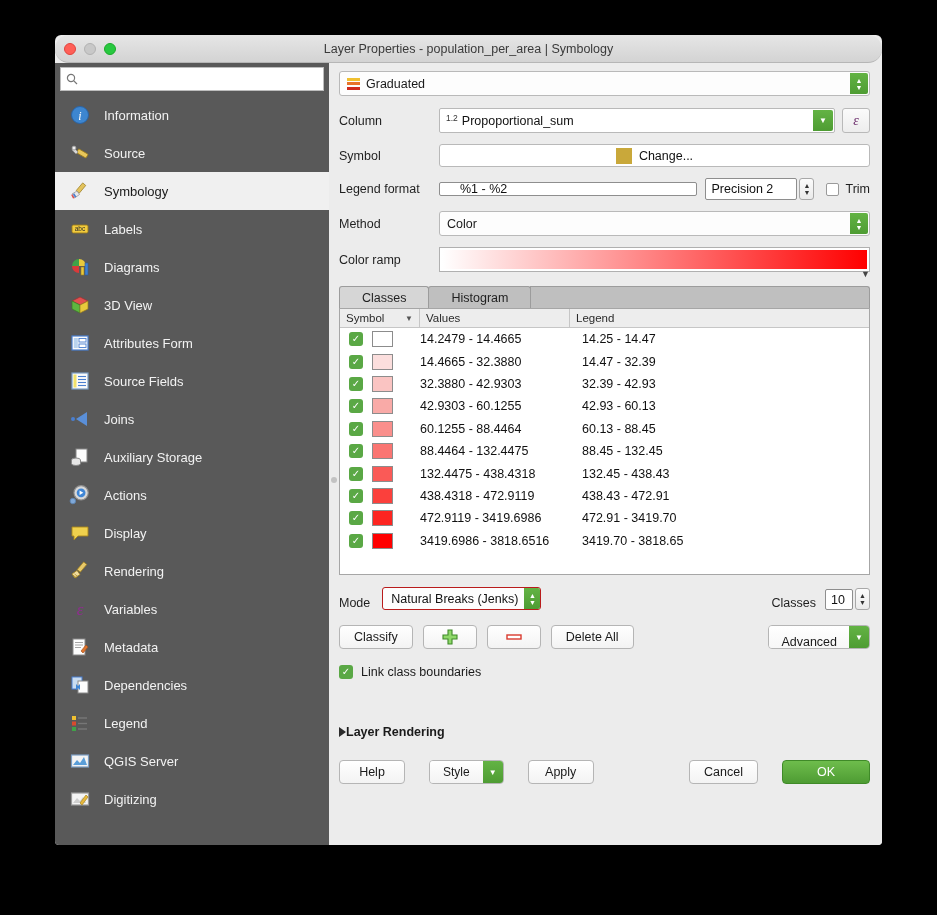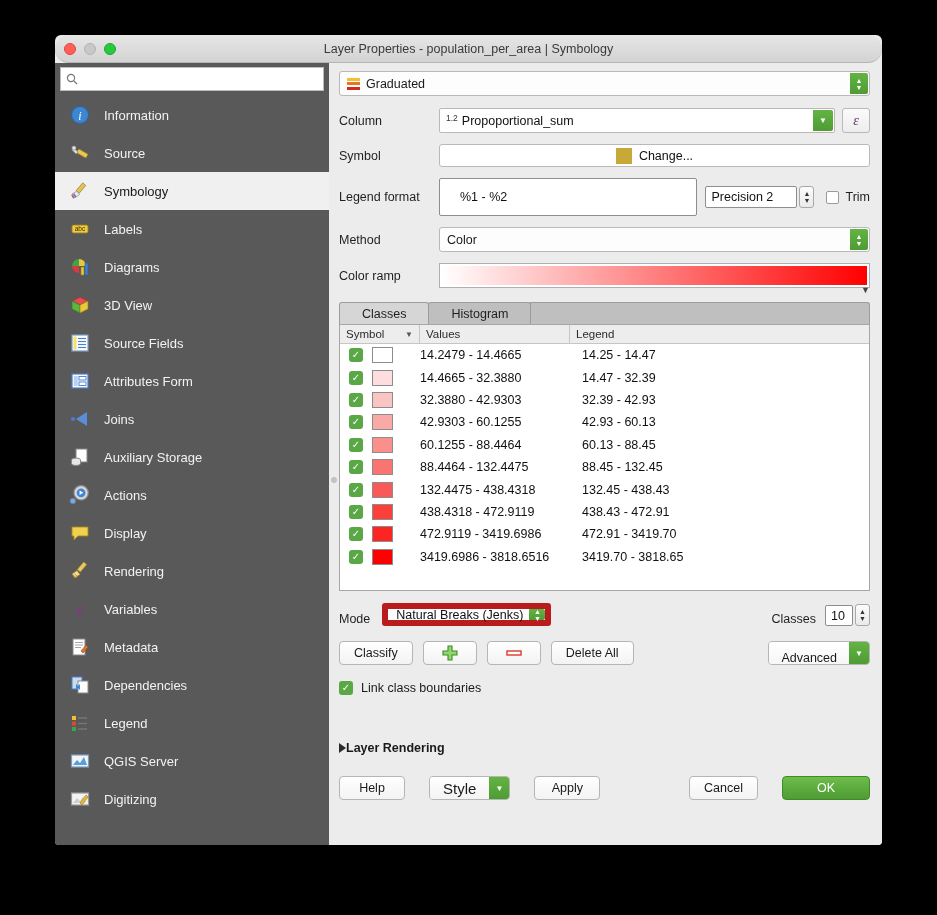--- a/index.html
+++ b/index.html
@@ -226,21 +226,21 @@
   }
   .cell-sw { width: 48px; display: flex; align-items: center; }
   .sw { width: 21px; height: 16px; border: 1px solid #8c8c8c; }
   .cell-val { width: 162px; }
   .cell-leg { flex: 1; }
 
   
   .moderow { display: flex; align-items: flex-end; margin-top: 12px; }
   .modecombo {
     height: 23px; margin-left: 12px;
-    background: #fdfdfd; border: 6px solid #b91c1c; border-radius: 3px;
+    background: #fdfdfd; border: 1px solid #b91c1c; border-radius: 3px;
     display: flex; align-items: center; padding: 0 0 0 8px;
     font-size: 12.5px; color: #111; position: relative;
   }
   .modecombo .spin {
     position: relative; margin-left: 6px;
     width: 16px; align-self: stretch;
     background: linear-gradient(#63b344, #4e9c33);
     border-radius: 0 2px 2px 0;
     display: flex; flex-direction: column;
     align-items: center; justify-content: center;
@@ -285,21 +285,21 @@
   }
   .tri {
     width: 0; height: 0;
     border-left: 7px solid #2b2b2b;
     border-top: 5px solid transparent;
     border-bottom: 5px solid transparent;
   }
 
   .dlgbtns { display: flex; align-items: flex-end; gap: 24px; margin-top: 21px; }
   .btn-style { height: 24px; display: flex; align-items: stretch; border: 1px solid #b5b5b5; border-radius: 4px; overflow: hidden; }
-  .btn-style .lbl { padding: 0 13px; background: linear-gradient(#ffffff,#f3f3f3); display: flex; align-items: center; font-size: 15px; color: #1a1a1a; }
+  .btn-style .lbl { padding: 0 13px; background: linear-gradient(#ffffff,#f3f3f3); display: flex; align-items: center; font-size: 12px; color: #1a1a1a; }
   .btn-style .arrow { width: 20px; background: linear-gradient(#63b344,#4e9c33); display: flex; align-items: center; justify-content: center; }
   .btn-ok {
     height: 24px; min-width: 88px;
     background: linear-gradient(#6ebd4c,#4e9c33);
     border: 1px solid #3f8a28; border-radius: 4px;
     display: flex; align-items: center; justify-content: center;
     font-size: 12.5px; color: #fff;
   }
   .chev { font-size: 8px; color: #fff; }
 </style>
@@ -394,41 +394,41 @@
                 <path d="M2 6 L10 10 L10 18 L2 14 Z" fill="#5eb63f" stroke="#3a7a26" stroke-width=".7"></path>
                 <path d="M18 6 L10 10 L10 18 L18 14 Z" fill="#e8c93c" stroke="#9a7b1c" stroke-width=".7"></path>
               </svg>
             </span>
             <span>3D View</span>
           </div>
 
           <div class="navitem">
             <span class="navicon">
               <svg width="20" height="20" viewBox="0 0 20 20">
+                <rect x="2" y="3" width="16" height="14" fill="#fafafa" stroke="#4a7fd0" stroke-width="1.2"></rect>
+                <rect x="3.8" y="5" width="4" height="10" fill="#b9d3ee"></rect>
+                <rect x="9" y="5.5" width="7" height="3.5" fill="#fff" stroke="#4a7fd0" stroke-width=".9"></rect>
+                <rect x="9" y="11" width="7" height="3.5" fill="#fff" stroke="#4a7fd0" stroke-width=".9"></rect>
+              </svg>
+            </span>
+            <span>Attributes Form</span>
+          </div>
+
+          <div class="navitem">
+            <span class="navicon">
+              <svg width="20" height="20" viewBox="0 0 20 20">
                 <rect x="2" y="2" width="16" height="16" fill="#fafafa" stroke="#7c9ec4" stroke-width="1.2"></rect>
                 <rect x="3.5" y="3.5" width="3" height="13" fill="#f2e26a"></rect>
                 <line x1="8" y1="5.5" x2="16" y2="5.5" stroke="#4a7fd0" stroke-width="1.1"></line>
                 <line x1="8" y1="8.5" x2="16" y2="8.5" stroke="#4a7fd0" stroke-width="1.1"></line>
                 <line x1="8" y1="11.5" x2="16" y2="11.5" stroke="#4a7fd0" stroke-width="1.1"></line>
                 <line x1="8" y1="14.5" x2="16" y2="14.5" stroke="#4a7fd0" stroke-width="1.1"></line>
               </svg>
             </span>
             <span>Source Fields</span>
-          </div>
-
-          <div class="navitem">
-            <span class="navicon">
-              <svg width="20" height="20" viewBox="0 0 20 20">
-                <rect x="2" y="3" width="16" height="14" fill="#fafafa" stroke="#4a7fd0" stroke-width="1.2"></rect>
-                <rect x="3.8" y="5" width="4" height="10" fill="#b9d3ee"></rect>
-                <rect x="9" y="5.5" width="7" height="3.5" fill="#fff" stroke="#4a7fd0" stroke-width=".9"></rect>
-                <rect x="9" y="11" width="7" height="3.5" fill="#fff" stroke="#4a7fd0" stroke-width=".9"></rect>
-              </svg>
-            </span>
-            <span>Attributes Form</span>
           </div>
 
           <div class="navitem">
             <span class="navicon">
               <svg width="20" height="20" viewBox="0 0 20 20">
                 <circle cx="3" cy="10" r="2" fill="#4a7fd0"></circle>
                 <path d="M17 3 L17 17 L6 10 Z" fill="#5a8fd8"></path>
               </svg>
             </span>
             <span>Joins</span>
@@ -588,21 +588,21 @@
             <div class="symbolbar">
               <span class="symswatch" id="symswatch" style="background: rgb(201, 168, 58);"></span>
               <span>Change...</span>
             </div>
           </div>
         </div>
 
         <div class="frow">
           <div class="flabel">Legend format</div>
           <div class="fctl">
-            <div class="textfield" style="flex:1; height:38px; border-color:#8e8e8e;padding-left:20px;">%1 - %2</div>
+            <div class="textfield" style="flex:1; height:14px; border-color:#8e8e8e;padding-left:20px;">%1 - %2</div>
             <div class="precision">Precision 2</div>
             <div class="stepper">
               <span>▲</span>
                 <span>▼</span>
             </div>
             <div class="trimwrap">
               <span class="cbox-empty"></span>
               <span>Trim</span>
             </div>
           </div>

